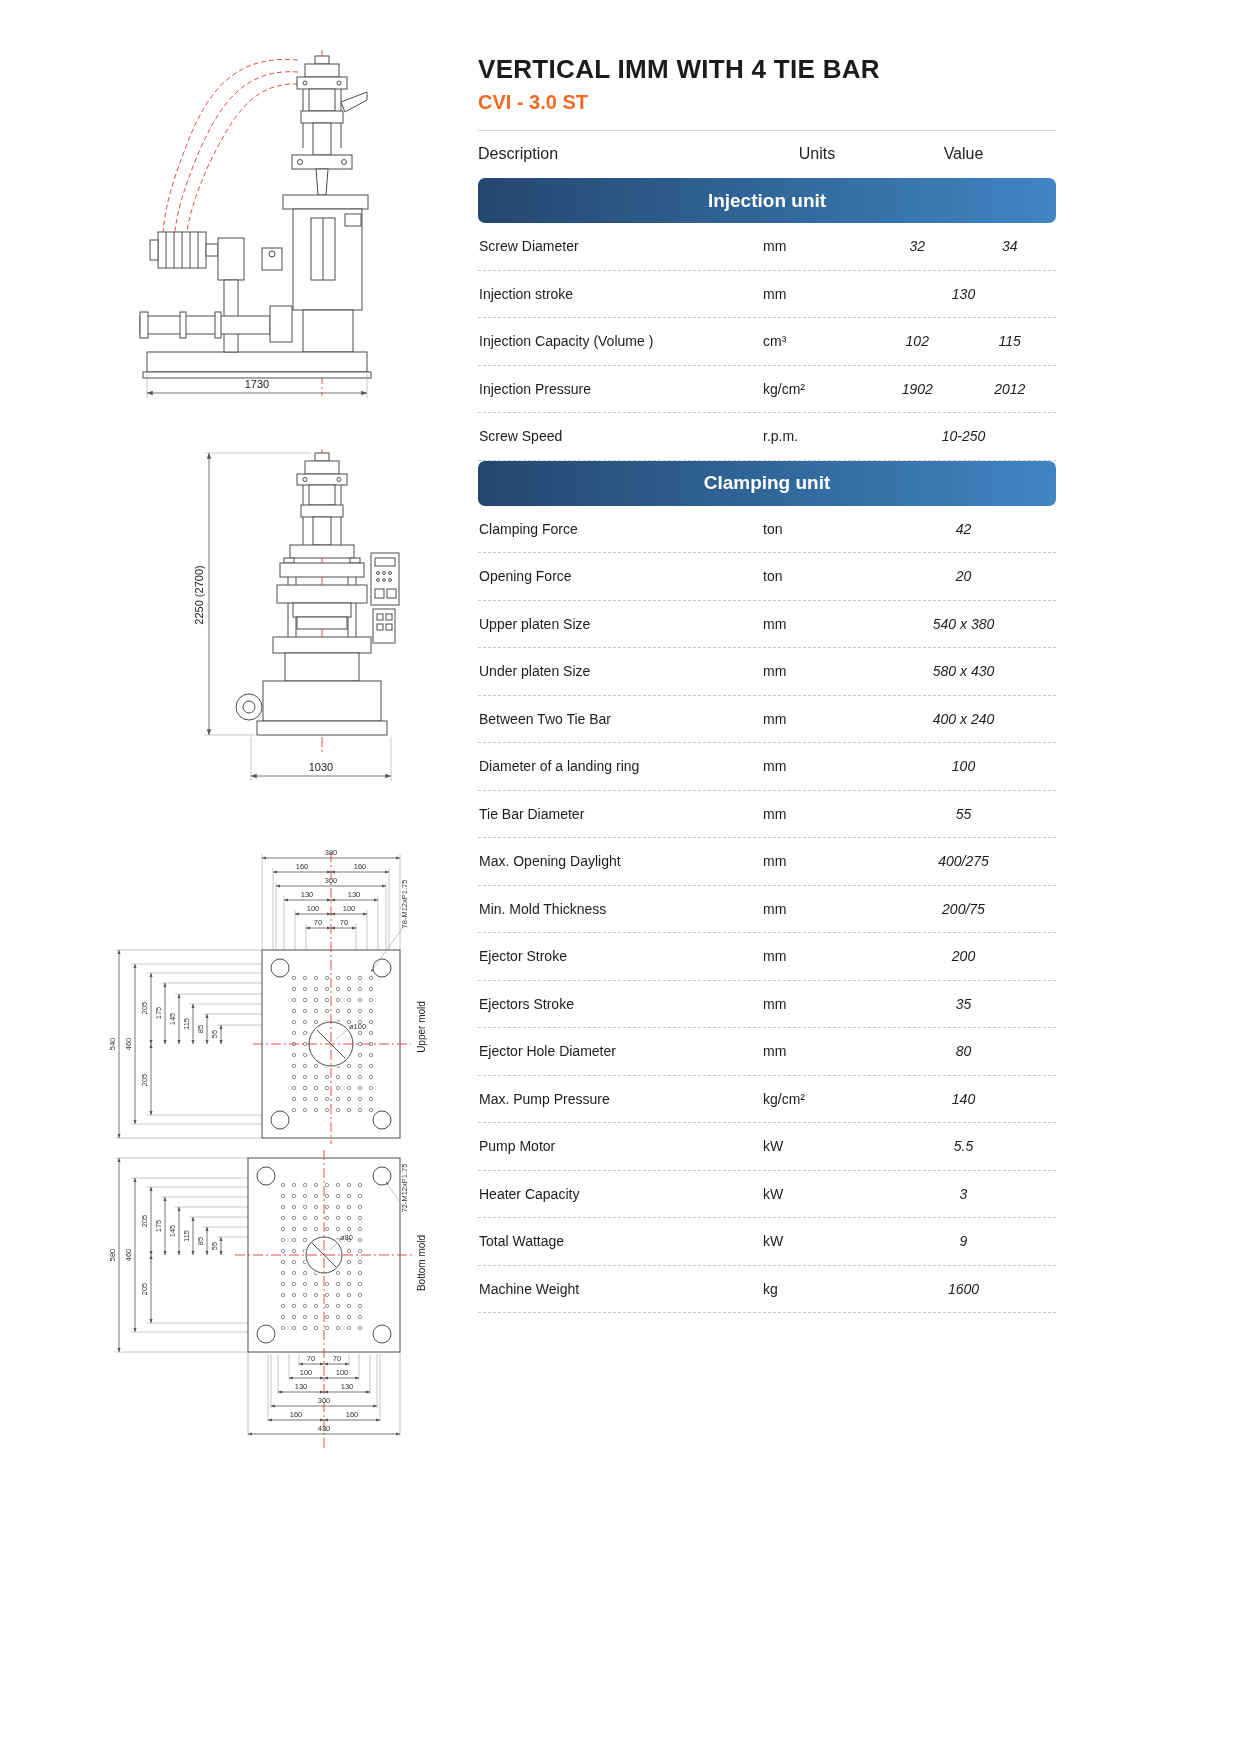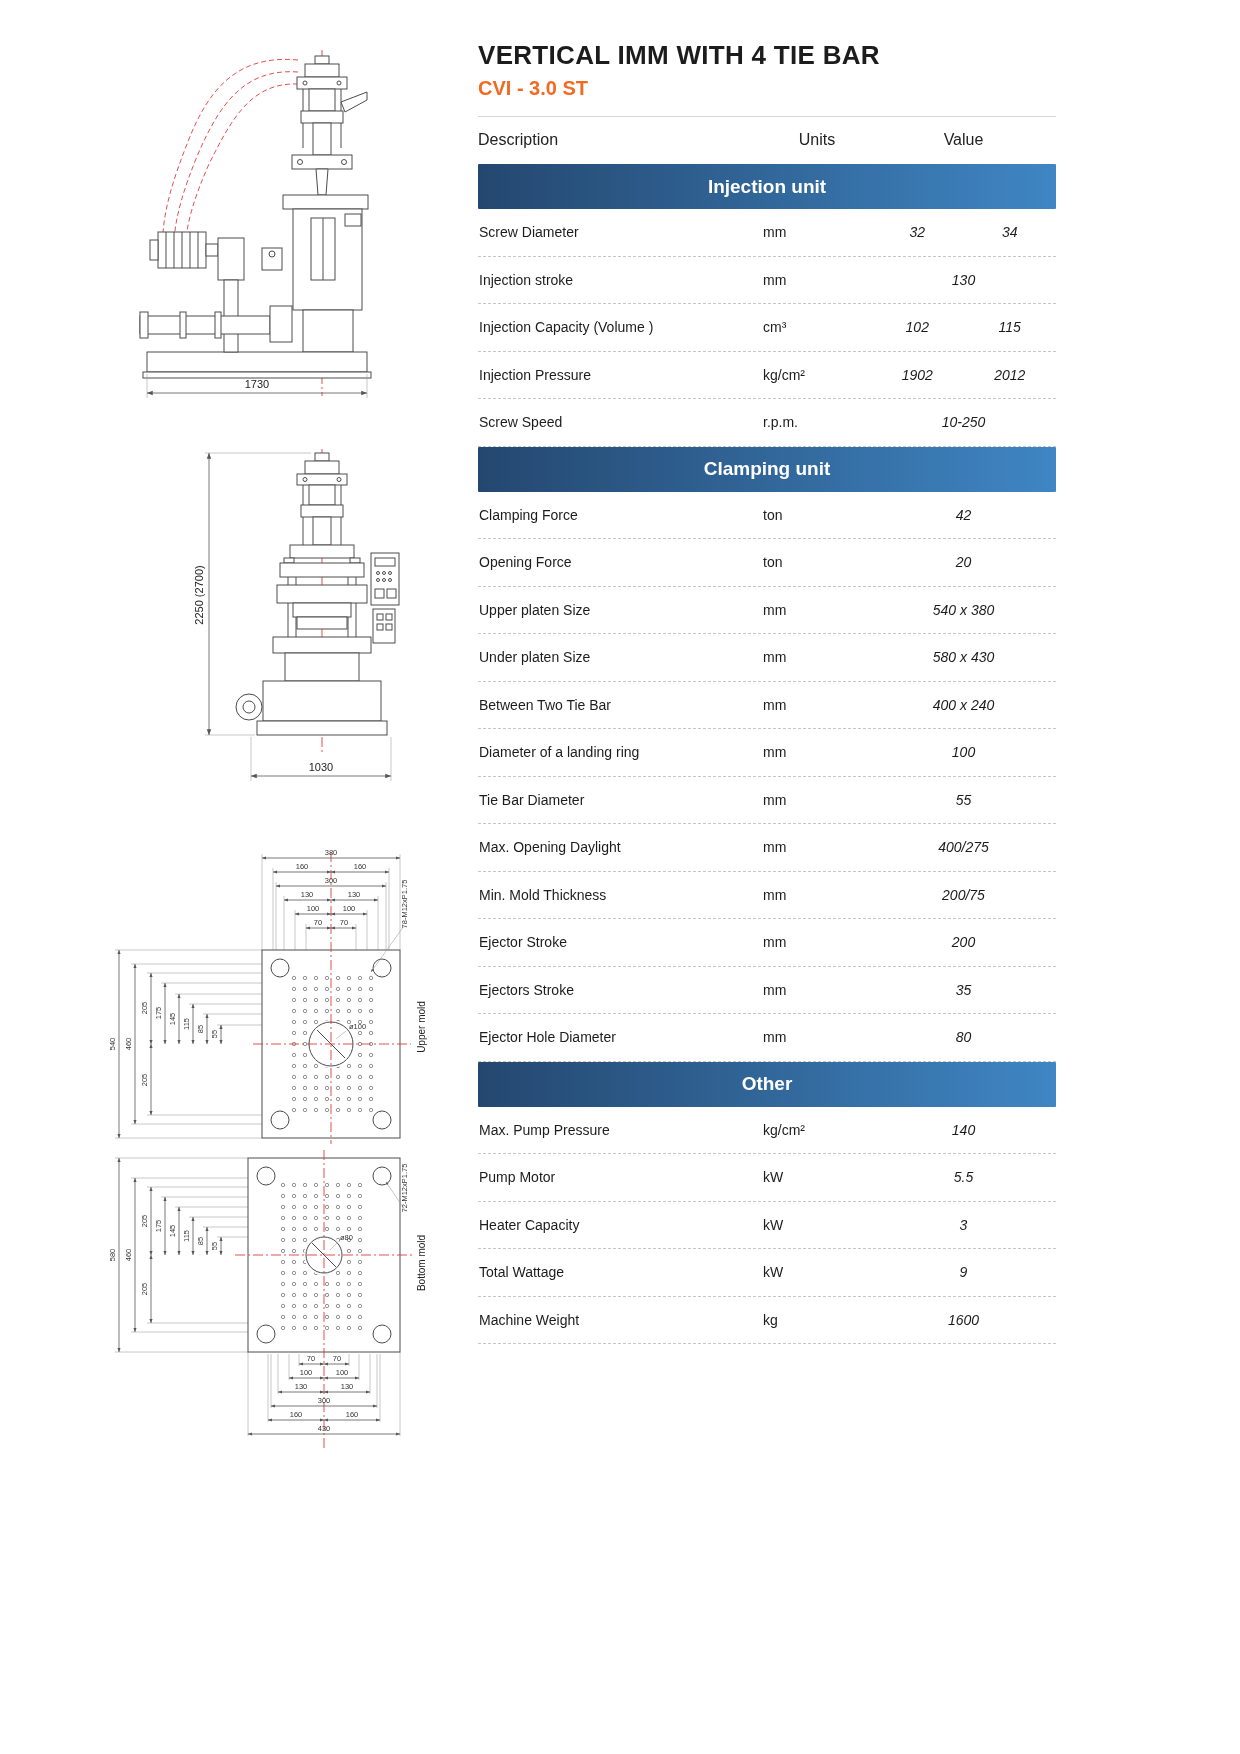--- a/index.html
+++ b/index.html
@@ -20,30 +20,30 @@
   svg .cl  { stroke:var(--drawing-red,#e23b3b); stroke-width:0.9; stroke-dasharray:10 3 2 3; fill:none; }
   svg .hose{ stroke:var(--drawing-red,#e23b3b); stroke-width:0.9; stroke-dasharray:5 3; fill:none; }
   svg .dim { stroke:#555; stroke-width:0.8; fill:none; }
   svg .ext { stroke:#9a9a9a; stroke-width:0.55; fill:none; }
   svg .dt  { font-size:11px; }
   svg .ds  { font-size:7.5px; fill:#333; }
   svg .lbl { font-size:10px; }
   svg .pat { stroke:none; }
 
   
-  .spec { position:absolute; left:478px; top:36px; width:578px; }
+  .spec { position:absolute; left:478px; top:50px; width:578px; }
   .title { font-size:26px; font-weight:bold; letter-spacing:0.3px; margin-top:4px; color:var(--text-dark,#1c1c1c); }
   .model { font-size:20px; font-weight:bold; margin-top:6px; color:var(--accent-orange,#f26a21); }
   .rule  { border:none; border-top:1px solid #d6d6d6; margin-top:16px; }
   .col-headers { display:grid; grid-template-columns:285px 108px 1fr;
     font-size:16px; color:#222; padding:14px 0 15px; }
   .col-headers .c { text-align:center; }
   .banner { height:45px; display:flex; align-items:center; justify-content:center;
     background:linear-gradient(90deg, var(--banner-grad-start,#24476f), var(--banner-grad-end,#3f86c4));
-    color:var(--banner-text,#ffffff); font-size:19px; font-weight:bold; border-radius:1px; }
+    color:var(--banner-text,#ffffff); font-size:19px; font-weight:bold; border-radius:7px; }
   .row { display:grid; grid-template-columns:285px 108px 1fr; align-items:center;
     height:47.5px; border-bottom:1px dashed var(--row-divider,#c6c6c6); font-size:14px; }
   .row .desc  { padding-left:1px; }
   .row .units { }
   .row .value { display:flex; }
   .row .value span { flex:1; text-align:center;font-style:italic; }
 </style>
 </head>
 <body>
 
@@ -518,21 +518,20 @@
       </span>
     </div>
     <div class="row">
       <span class="desc">Ejector Hole Diameter</span>
       <span class="units">mm</span>
       <span class="value">
         <span>80</span>
       </span>
     </div>
 
-    <div class="banner">Other</div>
     <div class="row">
       <span class="desc">Max. Pump Pressure</span>
       <span class="units">kg/cm²</span>
       <span class="value">
         <span>140</span>
       </span>
     </div>
     <div class="row">
       <span class="desc">Pump Motor</span>
       <span class="units">kW</span>

